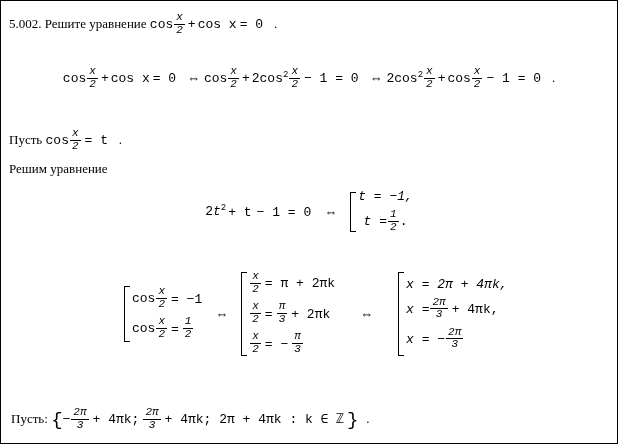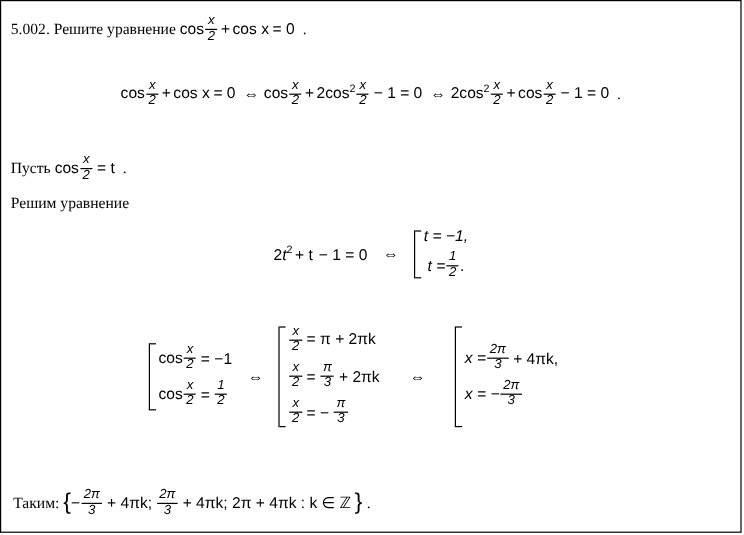--- a/index.html
+++ b/index.html
@@ -23,21 +23,21 @@
   }
   .blk {
     position: absolute;
     white-space: nowrap;
   }
   .txt {
     font-family: "Liberation Serif", serif;
     font-size: 13px;
   }
   .math {
-    font-family: Liberation Sans, sans-serif;
+    font-family: Liberation Mono, monospace;
     font-size: 13px;
     font-style: italic;
   }
   .up { font-style: normal; }
   
   .frac {
     display: inline-block;
     vertical-align: middle;
     text-align: center;
     font-size: 11px;
@@ -196,32 +196,33 @@
           <span class="frac"><span class="num">x</span><span class="den">2</span></span><span class="eq">= −</span><span class="frac"><span class="num">π</span><span class="den">3</span></span>
         </span>
       </span>
 
       <span class="txt arrow" style="padding:0 22px;">⇔</span>
 
       <span class="brace-left" style="height:84px;">
           <i></i>
         </span>
       <span class="syscase math">
+        <span class="row">x = 2π + 4πk,</span>
         <span class="row">
           <span>x =</span><span class="frac"><span class="num">2π</span><span class="den">3</span></span><span class="eq">+ 4πk,</span>
         </span>
         <span class="row">
           <span>x = −</span><span class="frac"><span class="num">2π</span><span class="den">3</span></span>
         </span>
       </span>
 
     </span>
   </div>
 
   <div class="blk txt" style="left:10px; top:407px;">
-    <span>Таким:</span>
+    <span>Пусть:</span>
     <span class="math">
       <span class="up" style="font-size:19px; vertical-align:middle;">{</span><span class="up">−</span><span class="frac"><span class="num">2π</span><span class="den">3</span></span><span class="eq">+ 4πk;</span><span class="frac"><span class="num">2π</span><span class="den">3</span></span><span class="eq">+ 4πk; 2π + 4πk : k ∈ ℤ</span><span class="up" style="font-size:19px; vertical-align:middle;">}</span>
     </span>
     <span>.</span>
   </div>
 
 </div>
 
 </body></html>

